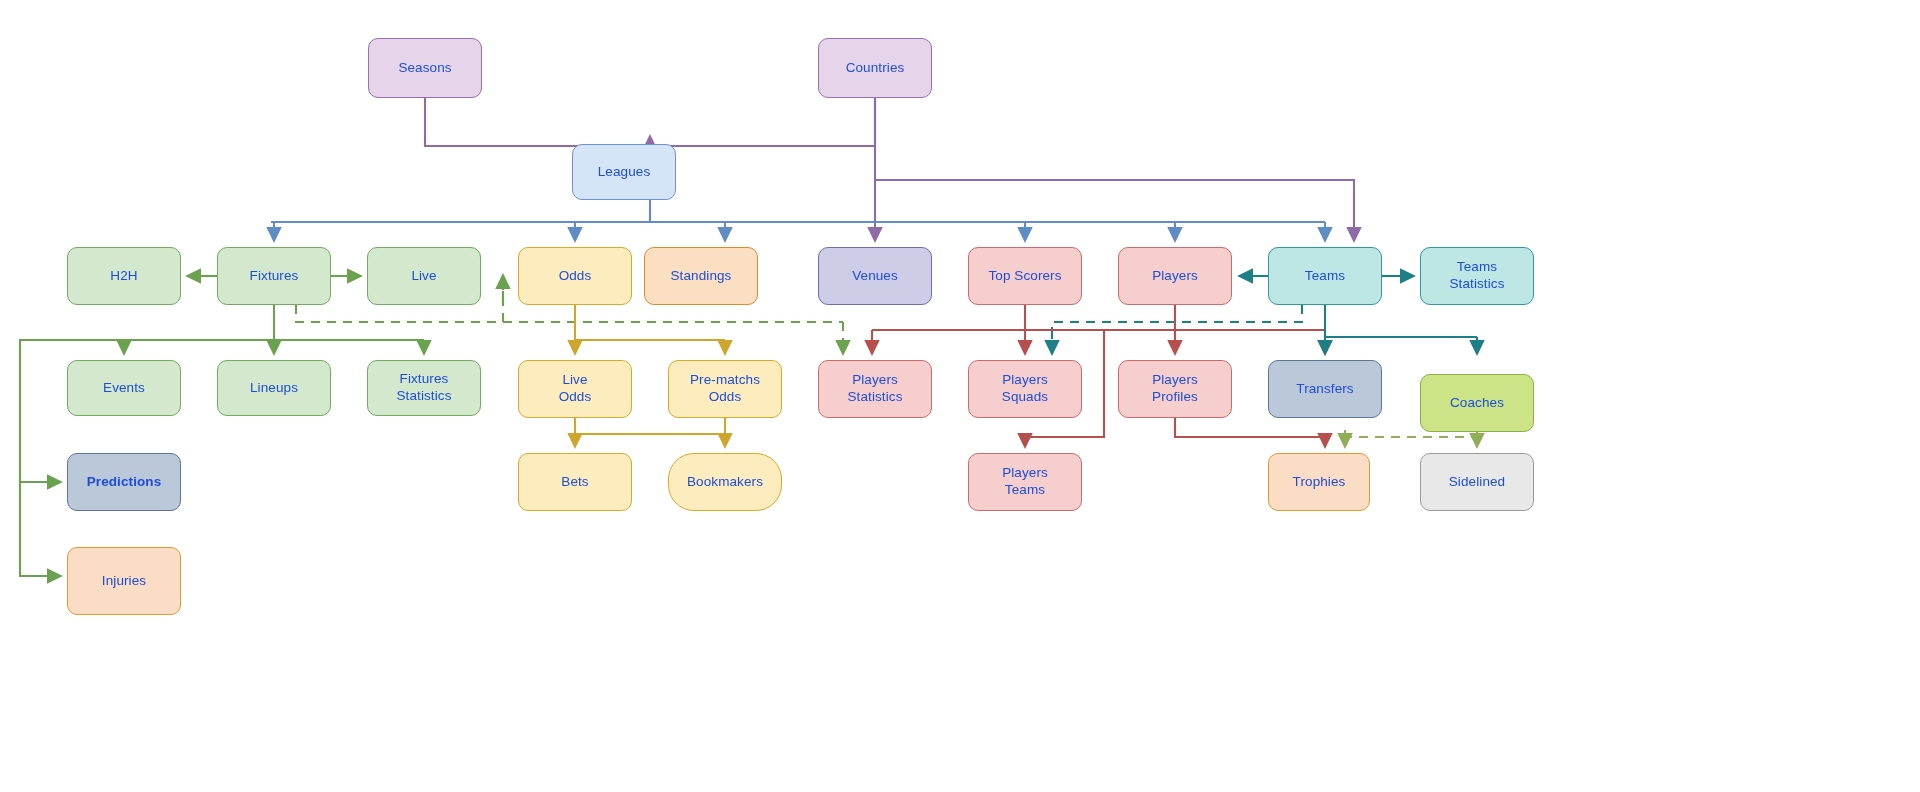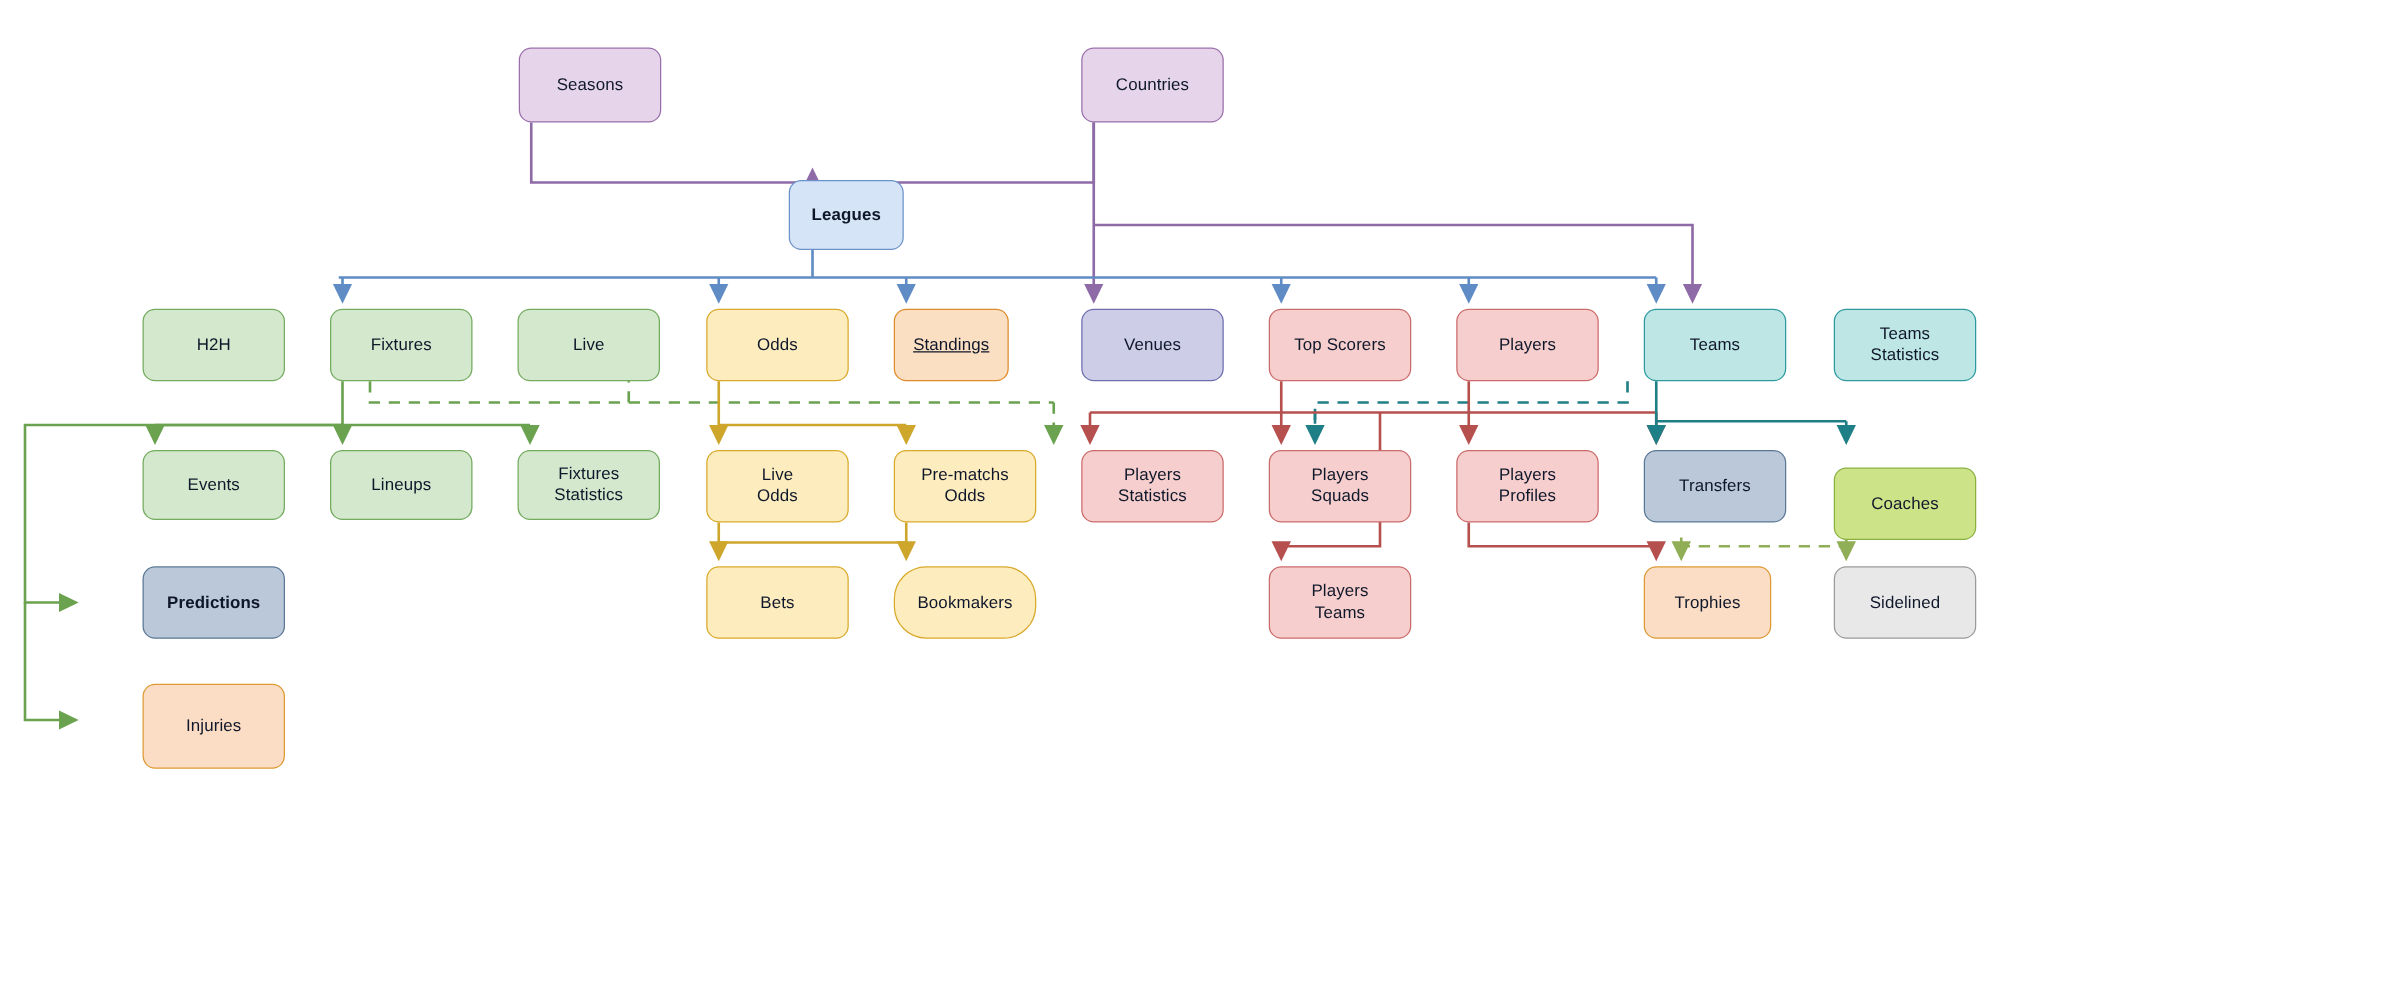--- a/index.html
+++ b/index.html
@@ -1,21 +1,21 @@
 <!DOCTYPE html>
 <html><head>
 <meta charset="utf-8">
 <style>
   html,body{margin:0;padding:0;background:#ffffff;}
   body{width:1920px;height:792px;font-family:"Liberation Sans",sans-serif;overflow:hidden;}
   #canvas{position:relative;width:1920px;height:792px;}
   svg.edges{position:absolute;left:0;top:0;width:1920px;height:792px;pointer-events:none;}
   .node{position:absolute;box-sizing:border-box;border-radius:10px;border-width:1.6px;border-style:solid;
         display:flex;align-items:center;justify-content:center;text-align:center;
-        font-size:13.5px;line-height:1.25;color:#0f172a;letter-spacing:.1px;margin-left:47px;}
+        font-size:13.5px;line-height:1.25;color:#1d4ed8;letter-spacing:.1px;}
   .node .lbl{white-space:pre-line;}
 </style>
 </head>
 <body>
 
 <div id="canvas">
 
   <svg class="edges" viewBox="0 0 1920 792">
     <defs>
       <marker id="ah-purple" markerWidth="9" markerHeight="9" refX="6.2" refY="4.5" orient="auto">
@@ -106,36 +106,36 @@
     </g>
   </svg>
 
   <div id="nodes">
       <div class="node" style="left: 368px; top: 38px; width: 114px; height: 60px; background: rgb(230, 213, 234); border-color: rgb(154, 111, 171);">
         <span class="lbl">Seasons</span>
       </div>
       <div class="node" style="left: 818px; top: 38px; width: 114px; height: 60px; background: rgb(230, 213, 234); border-color: rgb(154, 111, 171);">
         <span class="lbl">Countries</span>
       </div>
-      <div class="node" style="left: 584px; top: 144px; width: 92px; height: 56px; background: rgb(214, 228, 247); border-color: rgb(107, 147, 201); font-weight: bold;">
+      <div class="node" style="left: 572px; top: 144px; width: 104px; height: 56px; background: rgb(214, 228, 247); border-color: rgb(107, 147, 201);">
         <span class="lbl">Leagues</span>
       </div>
       <div class="node" style="left: 67px; top: 247px; width: 114px; height: 58px; background: rgb(211, 232, 205); border-color: rgb(115, 171, 95);">
         <span class="lbl">H2H</span>
       </div>
       <div class="node" style="left: 217px; top: 247px; width: 114px; height: 58px; background: rgb(211, 232, 205); border-color: rgb(115, 171, 95);">
         <span class="lbl">Fixtures</span>
       </div>
       <div class="node" style="left: 367px; top: 247px; width: 114px; height: 58px; background: rgb(211, 232, 205); border-color: rgb(115, 171, 95);">
         <span class="lbl">Live</span>
       </div>
       <div class="node" style="left: 518px; top: 247px; width: 114px; height: 58px; background: rgb(253, 236, 190); border-color: rgb(217, 169, 42);">
         <span class="lbl">Odds</span>
       </div>
-      <div class="node" style="left: 668px; top: 247px; width: 92px; height: 58px; background: rgb(251, 223, 194); border-color: rgb(224, 139, 42); text-decoration: underline;">
+      <div class="node" style="left: 644px; top: 247px; width: 114px; height: 58px; background: rgb(251, 223, 194); border-color: rgb(224, 139, 42);">
         <span class="lbl">Standings</span>
       </div>
       <div class="node" style="left: 818px; top: 247px; width: 114px; height: 58px; background: rgb(205, 205, 232); border-color: rgb(110, 110, 174);">
         <span class="lbl">Venues</span>
       </div>
       <div class="node" style="left: 968px; top: 247px; width: 114px; height: 58px; background: rgb(246, 206, 205); border-color: rgb(204, 107, 107);">
         <span class="lbl">Top Scorers</span>
       </div>
       <div class="node" style="left: 1118px; top: 247px; width: 114px; height: 58px; background: rgb(246, 206, 205); border-color: rgb(204, 107, 107);">
         <span class="lbl">Players</span>

